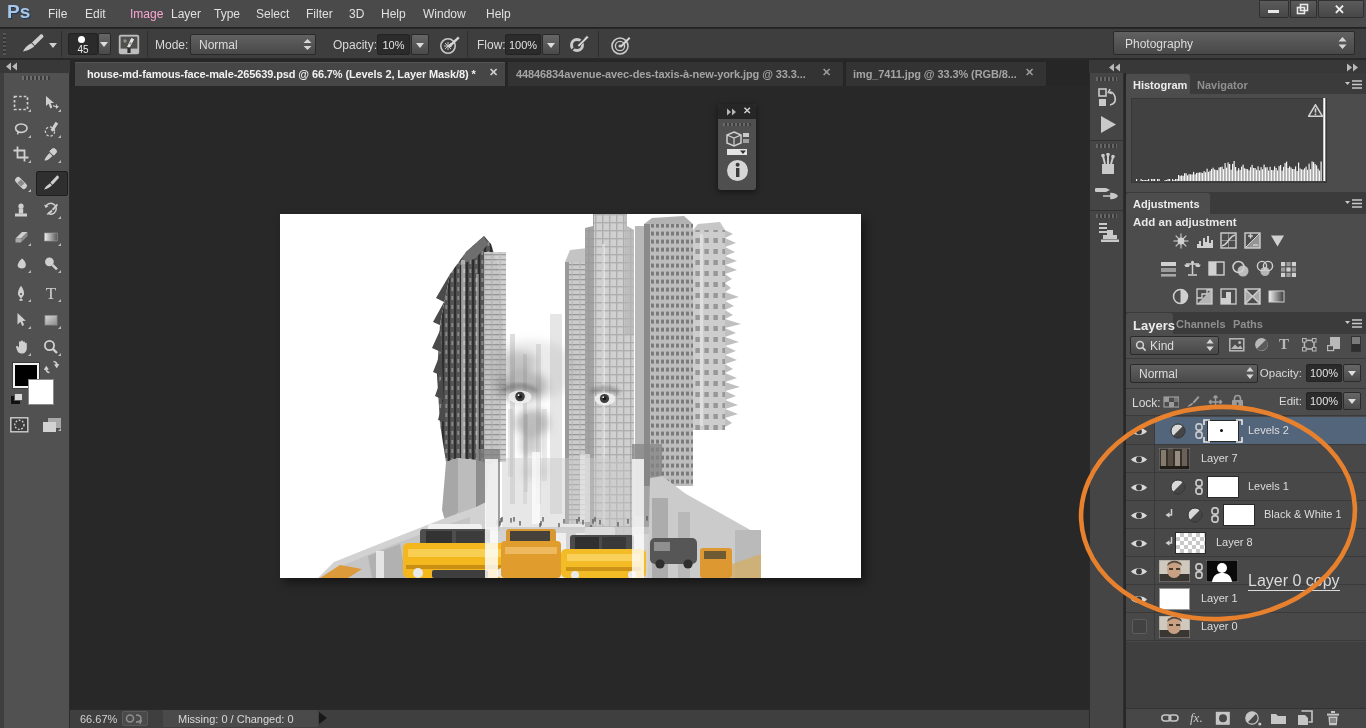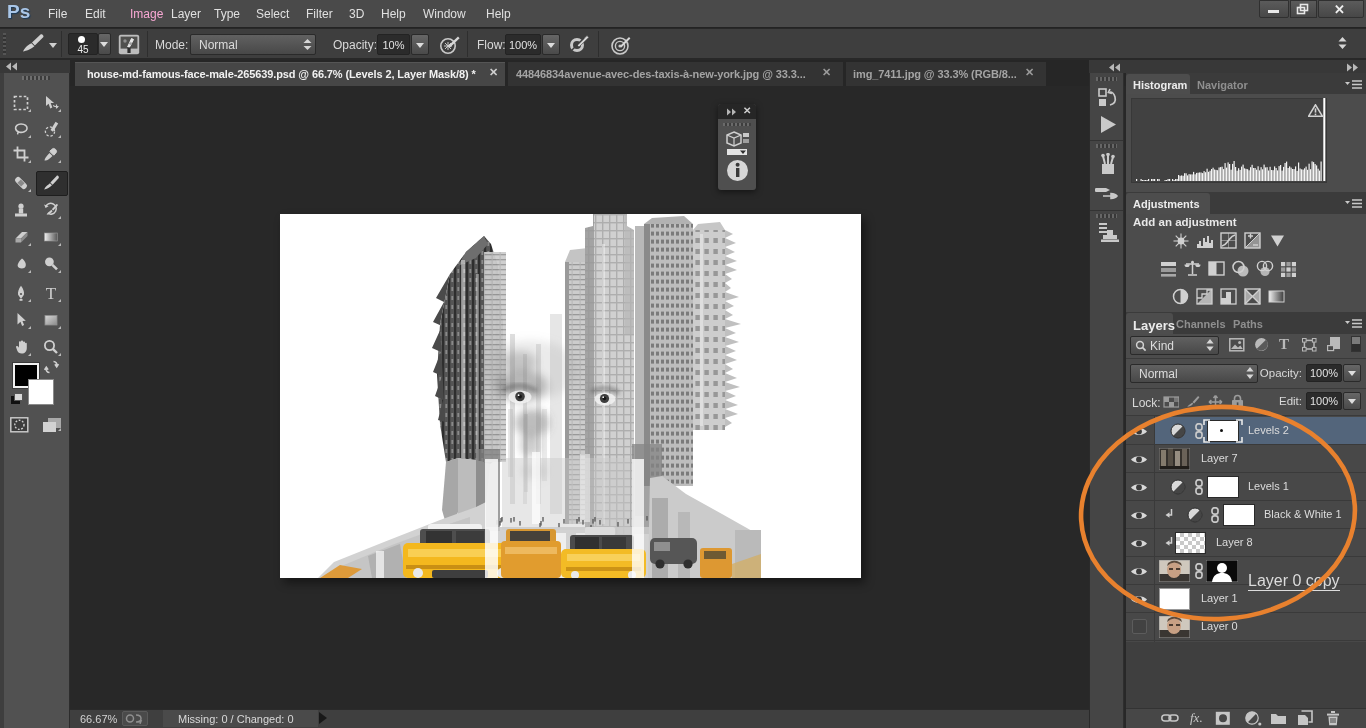--- a/index.html
+++ b/index.html
@@ -90,20 +90,23 @@
  <path d="M10,11 L20,1.6 l1.8,1.8 L12,13 z" fill="#d6d6d6" stroke="#3e3e3e" stroke-width="0.6"></path>
  <path d="M3,18 L17,4" stroke="#3e3e3e" stroke-width="1.4"></path>
 </svg>
 <div class="abs" style="left:598px;top:31px;width:1px;height:26px;background:#2e2e2e;"></div>
 <svg class="abs" style="left:610px;top:34px;" width="24" height="22">
  <circle cx="10" cy="12" r="8" fill="none" stroke="#c9c9c9" stroke-width="1.6"></circle>
  <circle cx="10" cy="12" r="4.6" fill="none" stroke="#c9c9c9" stroke-width="1.4"></circle>
  <circle cx="10" cy="12" r="1.6" fill="#c9c9c9"></circle>
  <path d="M10,12 L19,3 l1.4,1.4 L11.4,13.4 z" fill="#d6d6d6"></path>
 </svg>
+<div class="abs dd" style="left:1113px;top:31px;width:242px;height:24px;">
+      <span style="position:absolute;left:11px;top:5px;font-size:12px;">Photography</span>
+    </div>
 <svg class="abs" style="left:1338px;top:37px;" width="9" height="12">
       <path d="M4.5,0 L8.5,4.5 H0.5 Z M4.5,12 L0.5,7.5 h8 Z" fill="#d6d6d6"></path>
     </svg>
 
 <div class="abs" style="left:0;top:60px;width:1366px;height:26px;background:#262626;"></div>
 <div class="abs" style="left:0;top:60px;width:70px;height:13px;background:#383838;"></div>
 <svg class="abs" style="left:4px;top:62px;" width="16" height="9">
       <path d="M7,0.5 L2,4.5 L7,8.5 z M13,0.5 L8,4.5 L13,8.5 z" fill="#b9b9b9"></path>
     </svg>
 <div class="abs" style="left:75px;top:62px;width:430px;height:24px;background:#464646;border-top:1px solid #555;"></div>

